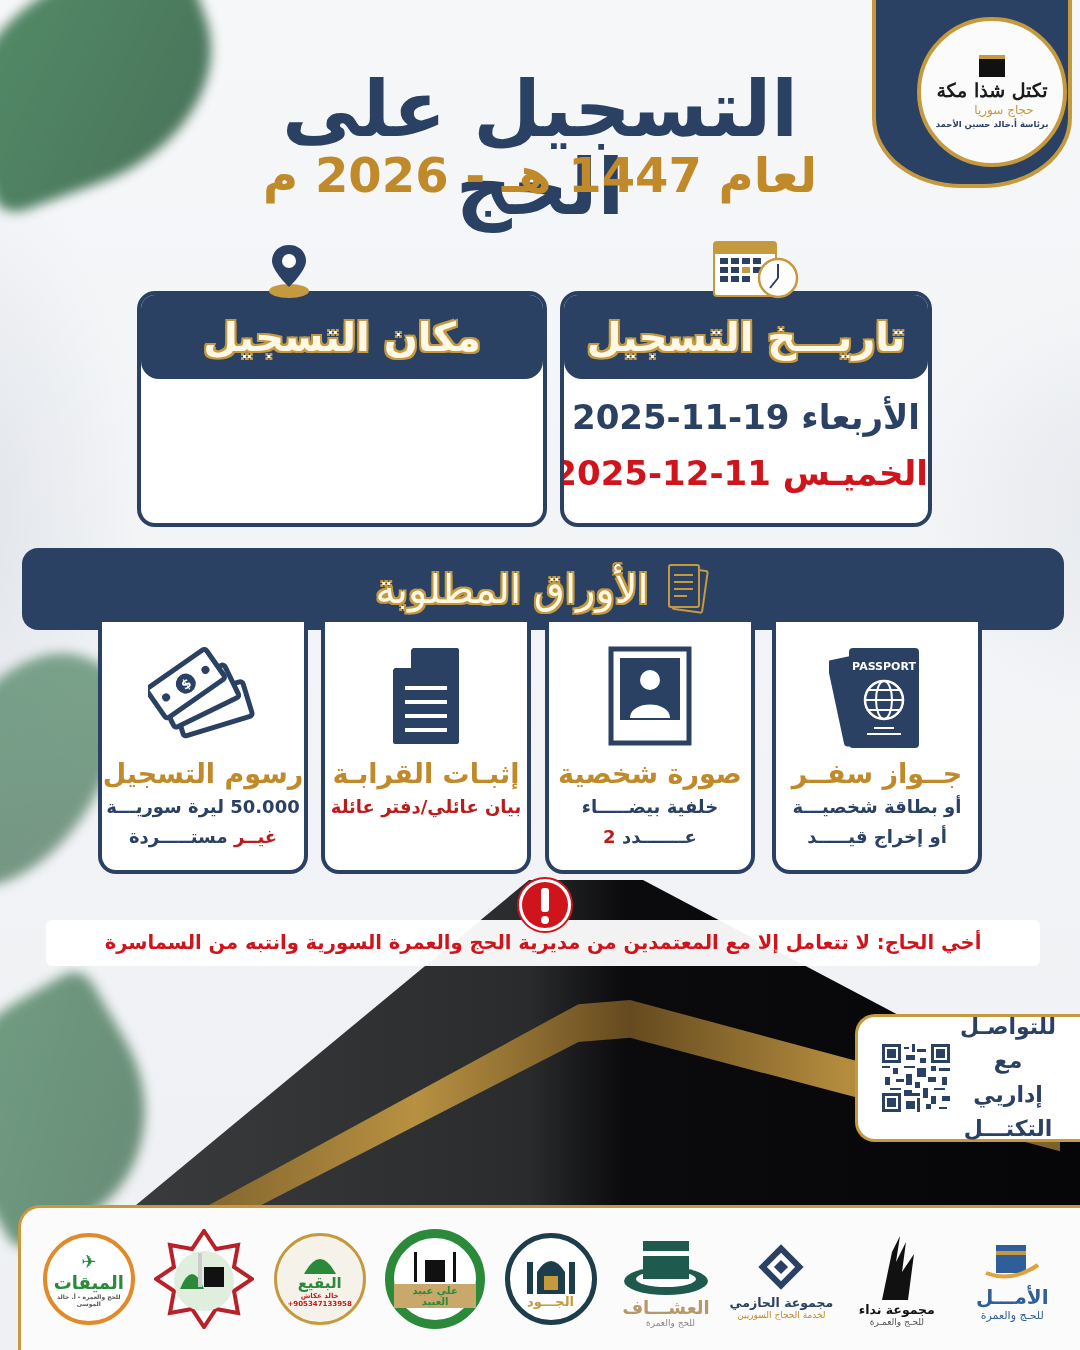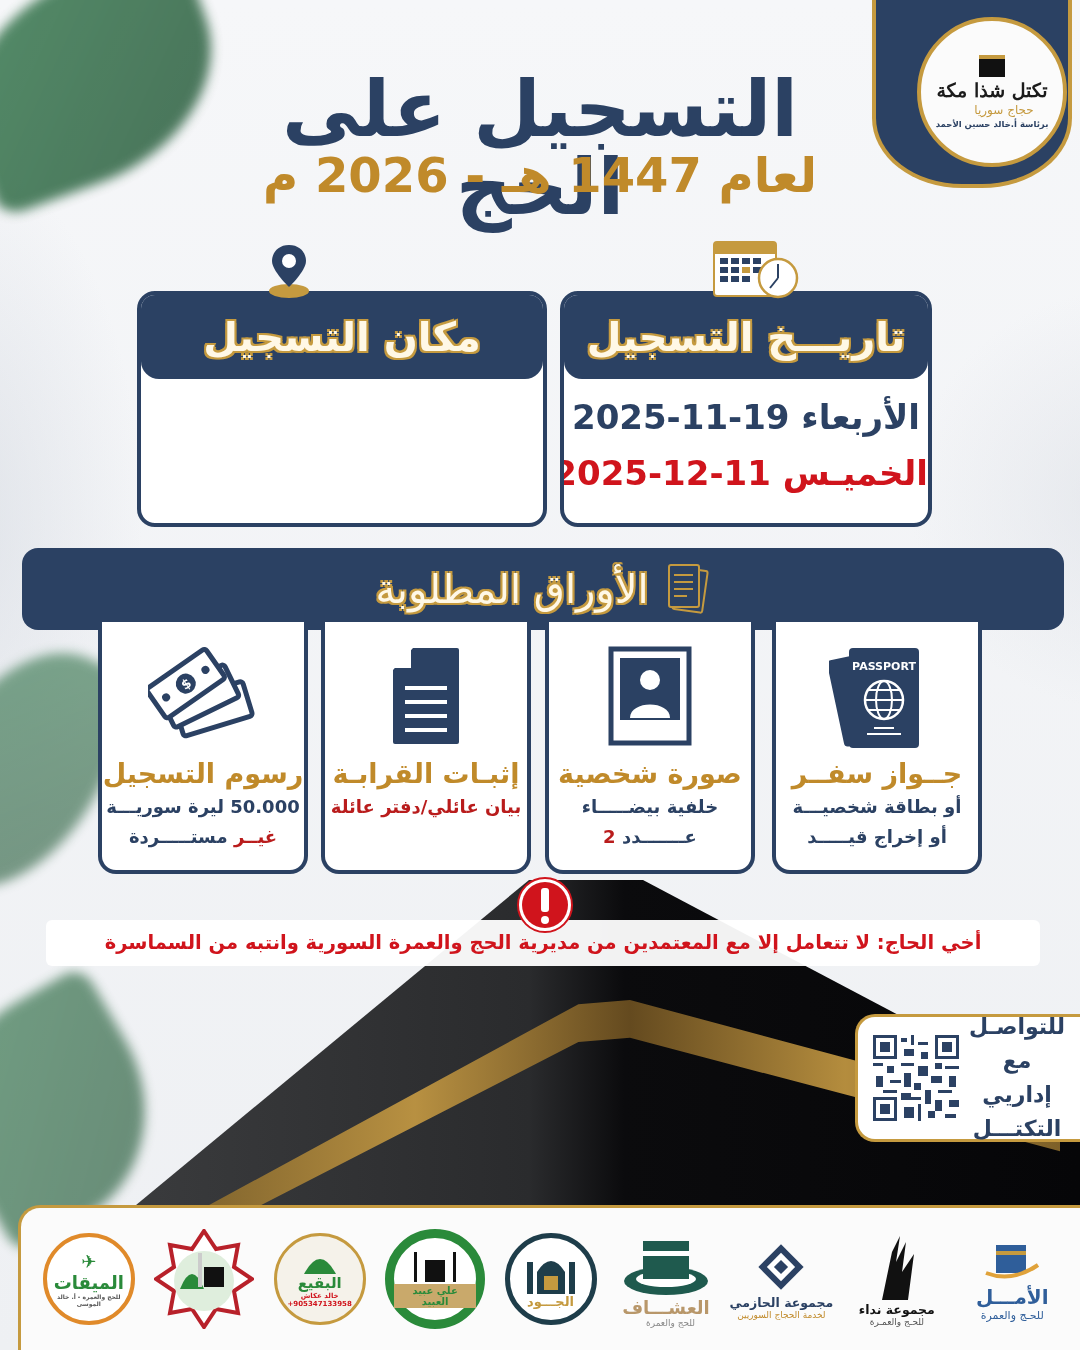--- a/index.html
+++ b/index.html
@@ -123,21 +123,21 @@
     background: rgba(255,255,255,0.95); border-radius: 6px;
     font-size: 19.5px; font-weight: bold; color: #d0141c; text-align: center; line-height: 46px;
     white-space: nowrap;
   }
 
   
   .qr-box {
     position: absolute; left: 855px; top: 1014px; width: 225px; height: 128px; z-index: 6;
     background: #fff; border: 3px solid #c59a3f; border-right: none;
     border-radius: 20px 0 0 20px;
-    display: flex; align-items: center; padding: 0 15px; gap: 10px;
+    display: flex; align-items: center; padding: 0 24px; gap: 10px;
   }
   .qr-text { font-size: 22px; font-weight: bold; color: #2b4163; line-height: 34px; text-align: center; }
 
   
   .partners {
     position: absolute; left: 18px; top: 1205px; width: 1062px; height: 145px; z-index: 6;
     background: #fbfbfb; border-top: 3px solid #c59a3f; border-left: 3px solid #c59a3f;
     border-radius: 22px 0 0 0;
     display: flex; align-items: center; justify-content: space-around; direction: rtl; padding: 0 10px;
   }

